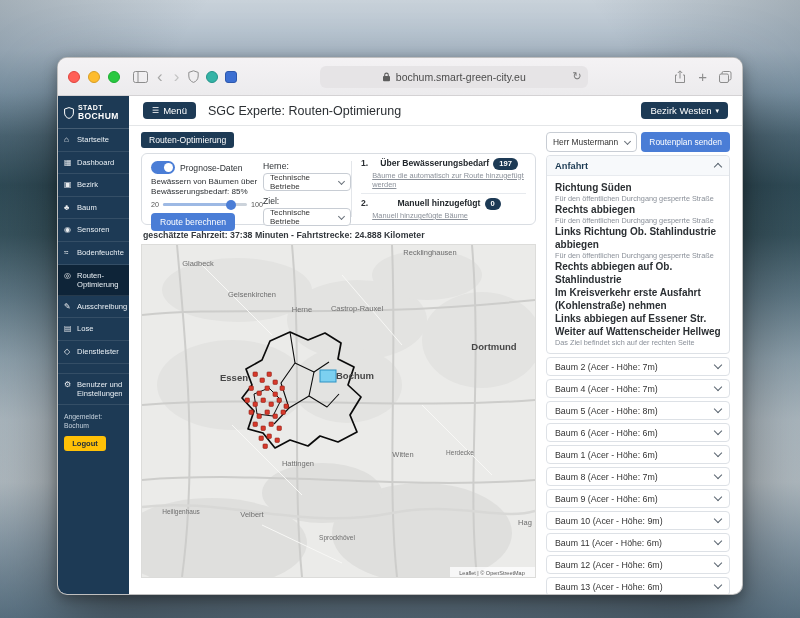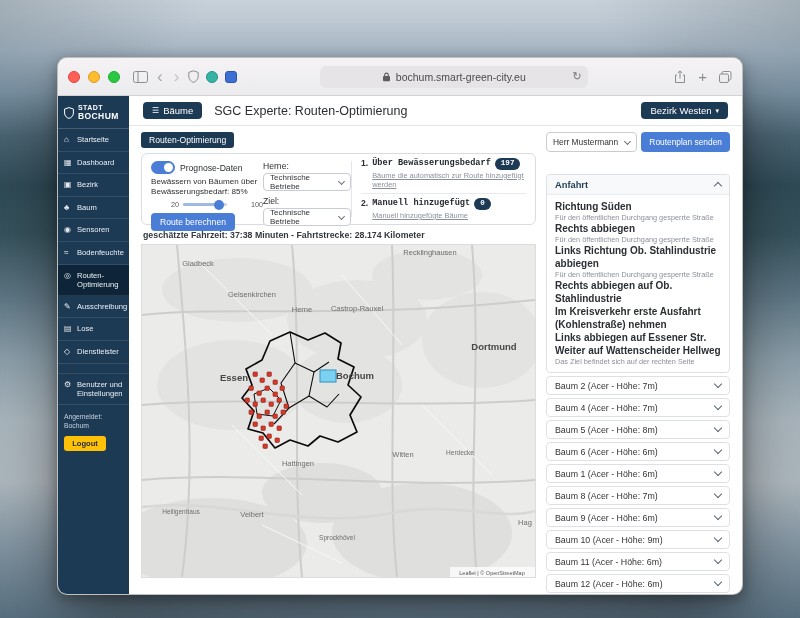--- a/index.html
+++ b/index.html
@@ -92,56 +92,56 @@
     border:1px solid #d9dde2; border-radius:6px; padding:7px 9px;
     display:flex; height:72px;
   }
   .pcol1 { width:112px; display:flex; flex-direction:column; gap:3px; }
   .toggle-row { display:flex; align-items:center; gap:5px; }
   .toggle { width:24px; height:13px; border-radius:7px; background:#4a7dd6; position:relative; flex-shrink:0; cursor:pointer; }
   .toggle::after { content:''; position:absolute; right:2px; top:2px; width:9px; height:9px; border-radius:50%; background:#fff; }
   .toggle-lab { font-size:8.6px; color:#2b2f33; }
   .watering { font-size:8.1px; color:#2b2f33; line-height:1.25; }
   .slider-row { display:flex; align-items:center; gap:4px; }
-  .sl-lab { font-size:7.2px; color:#555;margin-left:20px; }
+  .sl-lab { font-size:7.2px; color:#555; }
   .sl-track { flex:1; height:3px; background:#ccd3db; border-radius:2px; position:relative; cursor:pointer; }
   .sl-fill { position:absolute; left:0; top:0; height:100%; width:81%; background:#9db9e4; border-radius:2px; }
   .sl-thumb { position:absolute; left:81%; top:50%; transform:translate(-50%,-50%); width:10px; height:10px; border-radius:50%; background:#4a7dd6; cursor:pointer; }
   .btn-blue {
     background:#4a7dd6; color:#fff; border:none; border-radius:4px;
     font-size:8.6px; padding:4px 9px; align-self:flex-start; cursor:pointer; margin-top:1px;
   }
   .pcol2 { width:88px; display:flex; flex-direction:column; }
   .sel-lab { font-size:8.6px; color:#2b2f33; margin-bottom:2px; }
   .selbox {
     display:flex; align-items:center; justify-content:space-between; gap:4px;
     background:#fff; border:1px solid #c8cdd4; border-radius:4px;
     height:18px; padding:0 6px; font-size:8px; color:#333; cursor:pointer;
   }
   .pcol2 .selbox.first { margin-bottom:5px; }
   .pcol3 { flex:1; border-left:1px solid #e3e6ea; padding-left:9px; display:flex; flex-direction:column; justify-content:center; }
   .sum-item { display:flex; gap:4px; }
   .sum-num { font-size:8.6px; color:#2b2f33; font-weight:600; }
   .sum-body { flex:1; }
-  .sum-title-row { display:flex; justify-content:flex-start; align-items:flex-start; gap:4px;font-family:Liberation Mono, monospace; }
+  .sum-title-row { display:flex; justify-content:center; align-items:flex-start; gap:4px; }
   .sum-title { font-size:8.6px; font-weight:600; color:#23282d; }
   .badge {
     background:#1d3a55; color:#fff; font-size:7.6px; font-weight:700;
     border-radius:8px; padding:1px 6px; line-height:1.3;
   }
   .sum-desc { font-size:7.4px; color:#8a9099; line-height:1.25; margin-top:1px;text-decoration:underline; }
   .sum-div { border-top:1px solid #e7eaee; margin:4px 0; }
   .trip { font-size:8.8px; font-weight:700; color:#33383d; margin:5px 2px 4px; }
   .map-wrap { height:334px; border:1px solid #dcdcda; position:relative; background:#ebebe9; overflow:hidden; }
   .map-wrap svg { display:block; width:100%; height:100%; }
   svg text { font-family:"Liberation Sans","DejaVu Sans",sans-serif; }
   
   .right-panel { flex:1; min-width:0; display:flex; flex-direction:column; overflow:hidden; }
   .rp-title { font-size:13px; font-weight:700; color:#1c2a36; margin-bottom:5px; }
-  .rp-row { display:flex; gap:4px; margin-bottom:22px; }
+  .rp-row { display:flex; gap:4px; margin-bottom:3px; }
   .rp-row .selbox { flex:1; height:20px; font-size:8.4px; }
   .btn-send { background:#4a7dd6; color:#fff; border:none; border-radius:4px; font-size:8.4px; padding:0 8px; height:20px; cursor:pointer; flex-shrink:0; }
   .acc-box { border:1px solid #dde1e6; border-radius:4px; margin-bottom:3px; background:#fff; }
   .acc-head {
     height:20px; padding:0 8px; display:flex; align-items:center; justify-content:space-between;
     font-size:9.3px; font-weight:600; color:#1d3b53; background:#f7f9fb;
     border-bottom:1px solid #e8ebef; border-radius:4px 4px 0 0; cursor:pointer;
   }
   .acc-body { padding:5px 8px 6px; }
   .step-main { font-size:10px; font-weight:700; color:#2b2f33; line-height:1.3; }
@@ -270,21 +270,21 @@
           <div>Bochum</div>
         </div>
         <div class="logout">Logout</div>
       </aside>
 
       <div class="app-right">
 
         <div class="app-header">
           <button class="btn-navy">
             <span style="font-size:8px">☰</span>
-            <span>Bäume</span>
+            <span>Menü</span>
           </button>
           <span class="page-title">SGC Experte: Routen-Optimierung</span>
           <span class="hd-spacer"></span>
           <button class="btn-navy">
             <span>Bezirk Westen</span>
             <span style="font-size:7px">▾</span>
           </button>
         </div>
 
         <div class="app-main">
@@ -339,21 +339,21 @@
                     <span class="sum-title-row">
                       <span class="sum-title">Manuell hinzugefügt</span>
                       <span class="badge">0</span>
                     </span>
                     <div class="sum-desc">Manuell hinzugefügte Bäume</div>
                   </span>
                 </div>
               </div>
             </div>
 
-            <div class="trip">geschätzte Fahrzeit: 37:38 Minuten - Fahrtstrecke: 28.174 Kilometer</div>
+            <div class="trip">geschätzte Fahrzeit: 37:38 Minuten - Fahrtstrecke: 24.888 Kilometer</div>
 
             <div class="map-wrap">
               <svg viewBox="0 0 393 332">
                 <rect width="393" height="332" fill="#ebebe9"></rect>
                 <g fill="#e3e3e1">
                   <ellipse cx="95" cy="45" rx="75" ry="32"></ellipse>
                   <ellipse cx="215" cy="75" rx="70" ry="40"></ellipse>
                   <ellipse cx="340" cy="95" rx="60" ry="48"></ellipse>
                   <ellipse cx="90" cy="140" rx="75" ry="45"></ellipse>
                   <ellipse cx="205" cy="140" rx="55" ry="38"></ellipse>

